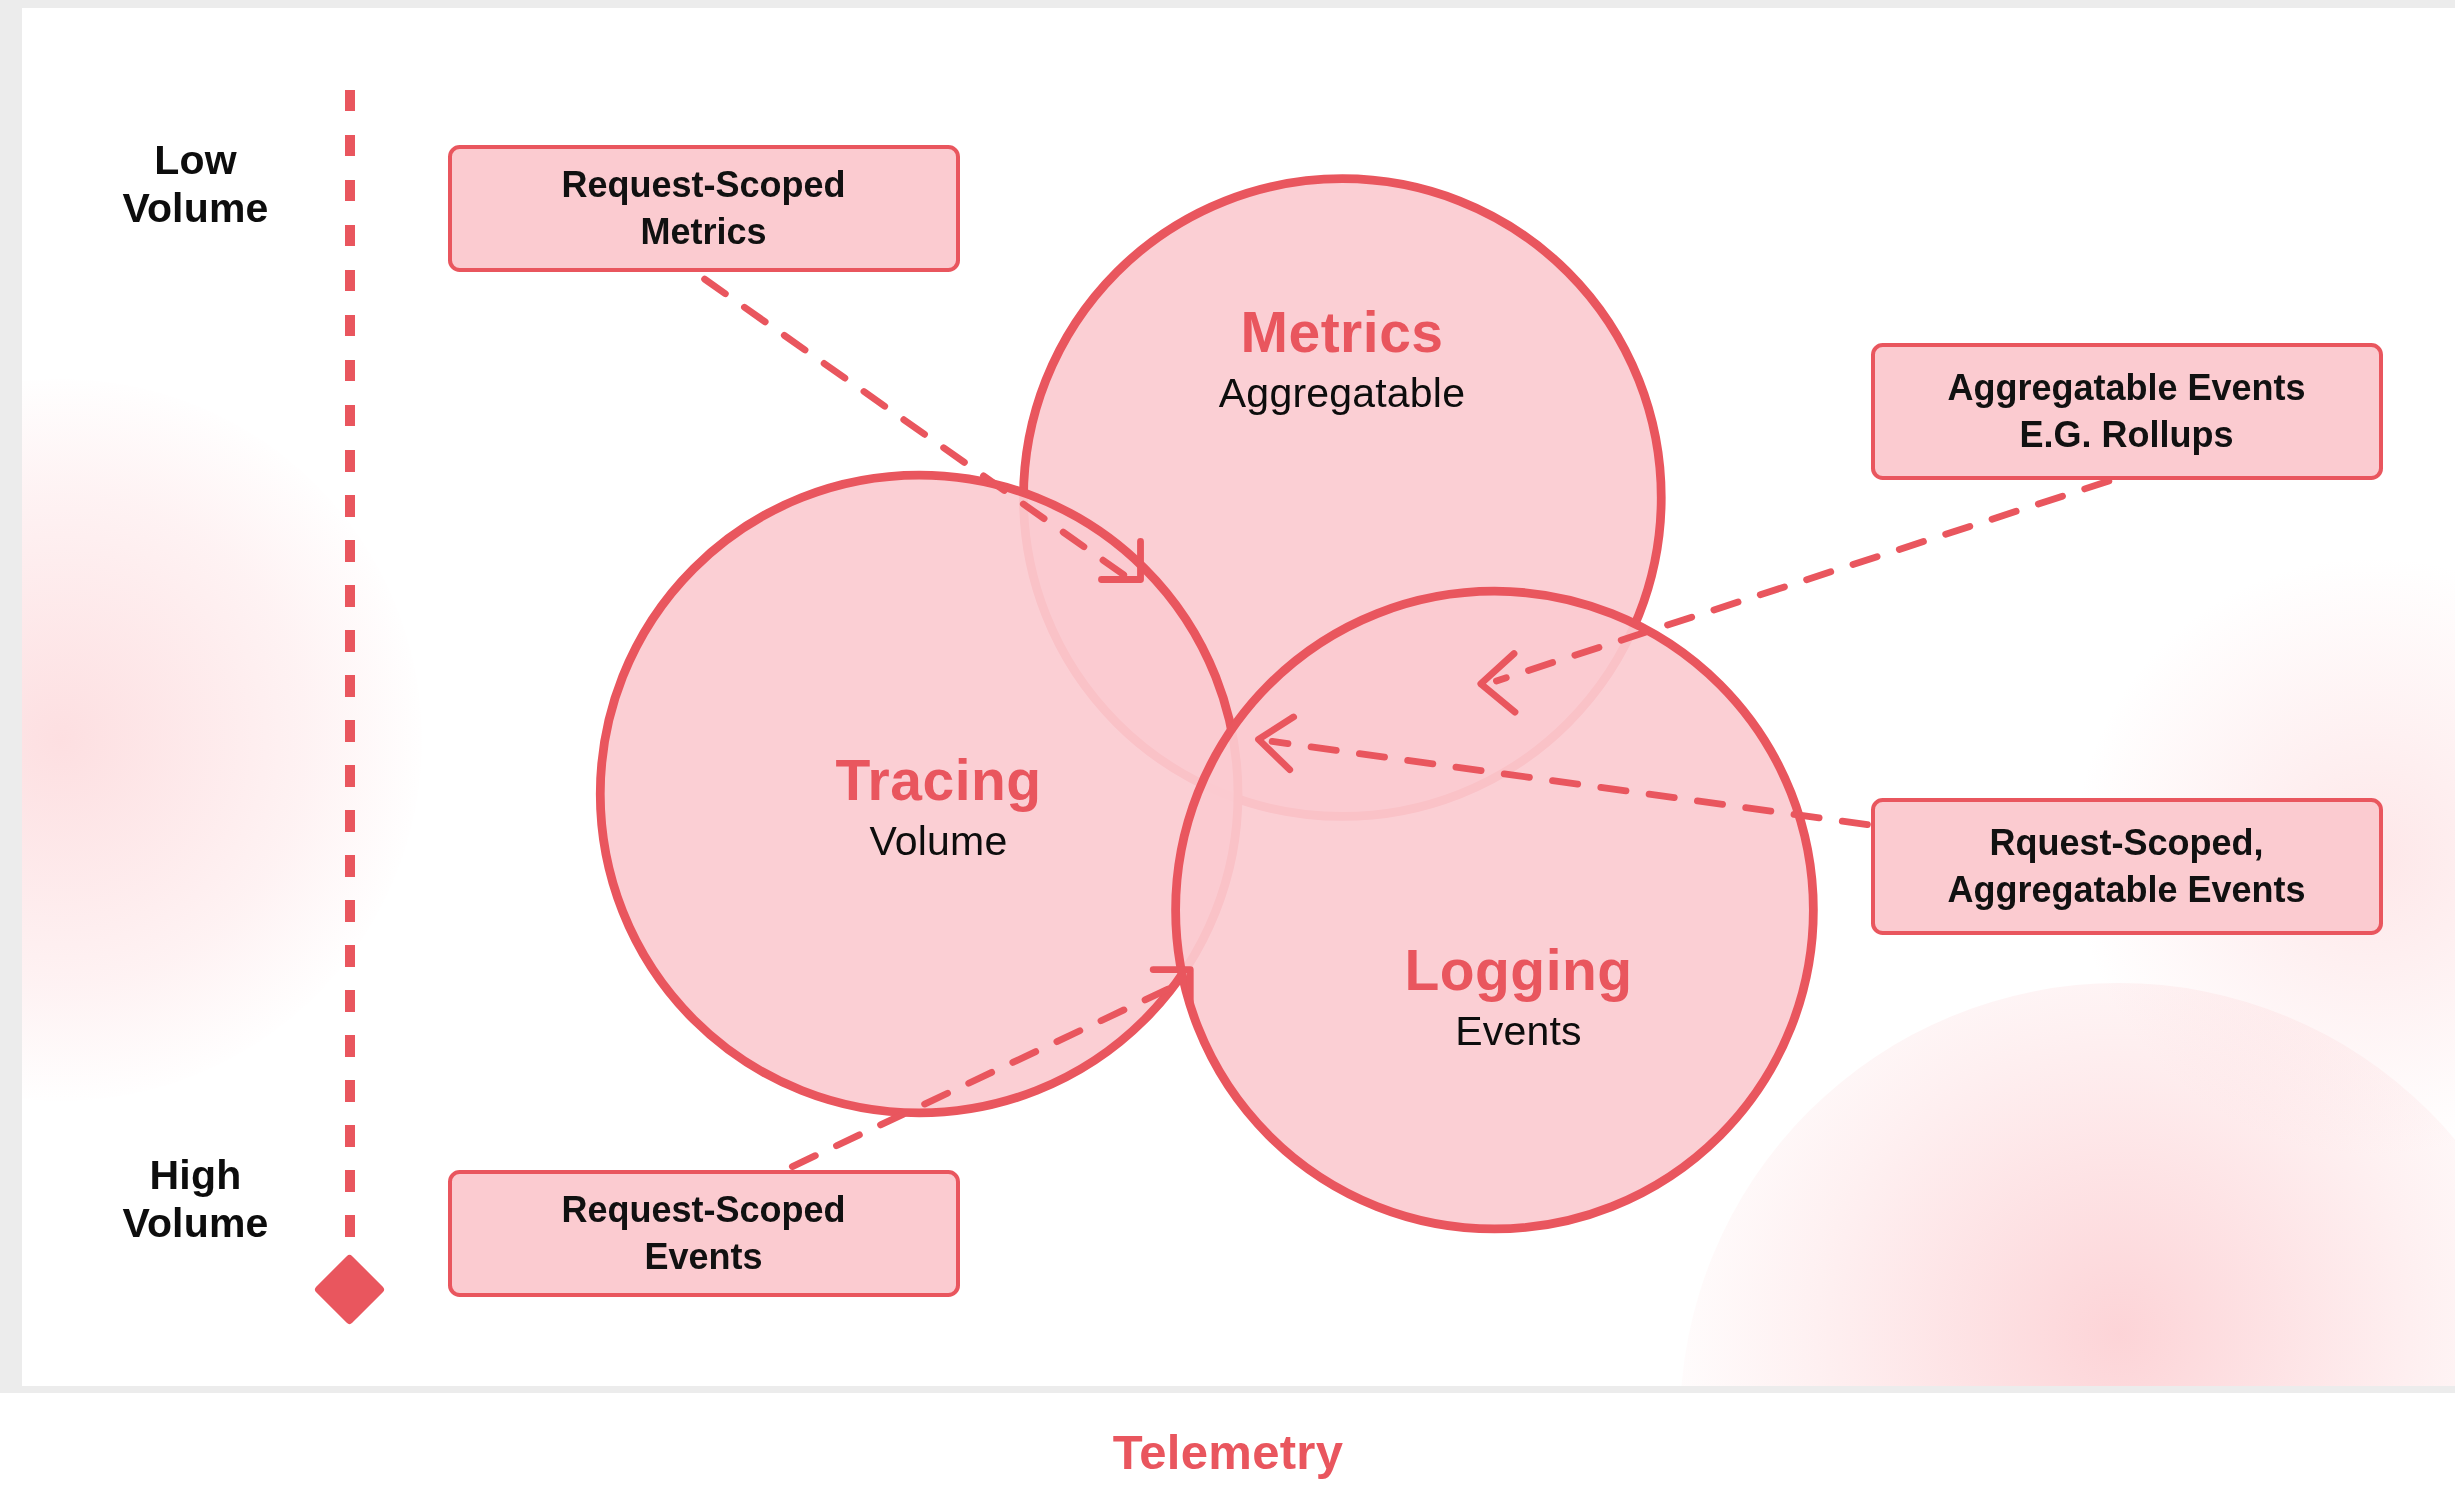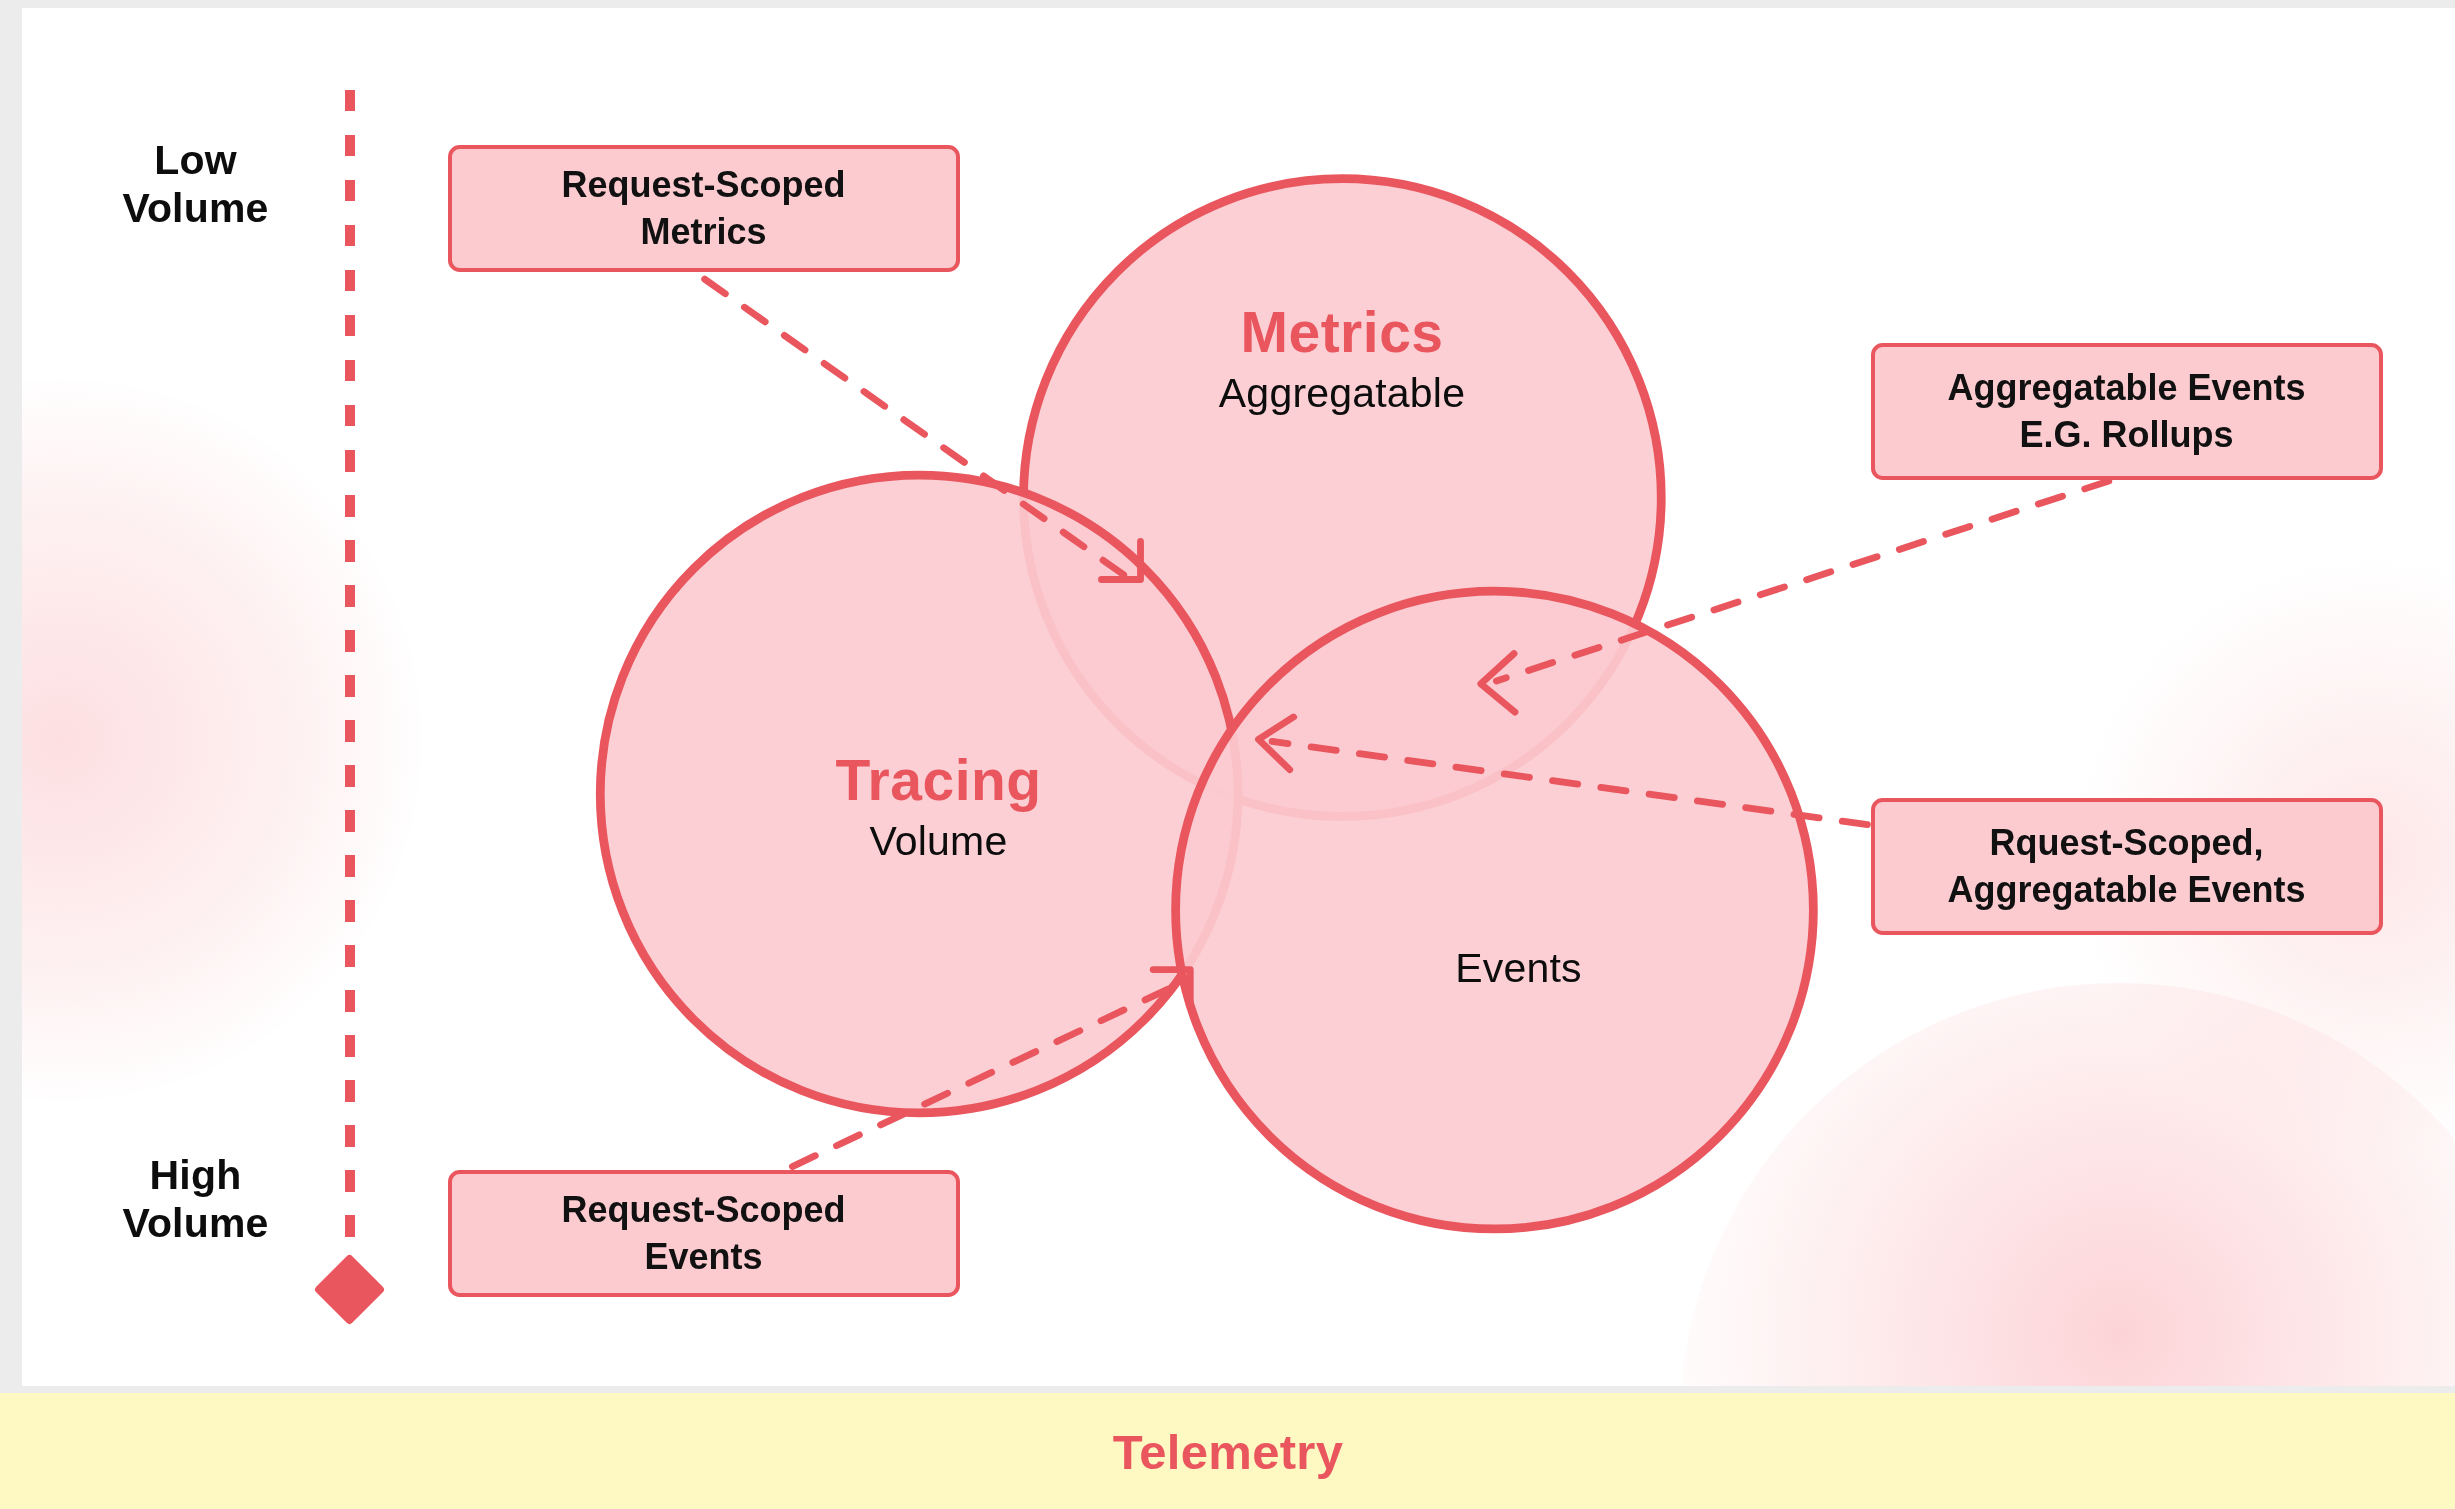--- a/index.html
+++ b/index.html
@@ -149,21 +149,21 @@
   #box-agg-events { left: 1849px; top: 335px; width: 512px; height: 137px; }
   #box-rs-agg     { left: 1849px; top: 790px; width: 512px; height: 137px; }
 
   
   #footer {
     position: absolute;
     left: 0;
     top: 1393px;
     width: 2456px;
     height: 117px;
-    background: #fef9c3;
+    background: #ffffff;
     display: flex;
     align-items: center;
     justify-content: center;
   }
   #footer-title {
     color: #e9565e;
     font-size: 49px;
     font-weight: 700;
     letter-spacing: 0.3px;
   }
@@ -221,20 +221,21 @@
     </div>
 
     <div class="circle-text" id="txt-tracing">
       <div class="circle-title">Tracing</div>
       <div class="circle-sub">
         <div>Volume</div>
       </div>
     </div>
 
     <div class="circle-text" id="txt-logging">
+      <div class="circle-title">Logging</div>
       <div class="circle-sub">Events</div>
     </div>
 
     <div class="callout" id="box-rs-metrics">
       <div>
         <div>Request-Scoped</div>
         <div>Metrics</div>
       </div>
     </div>
 

